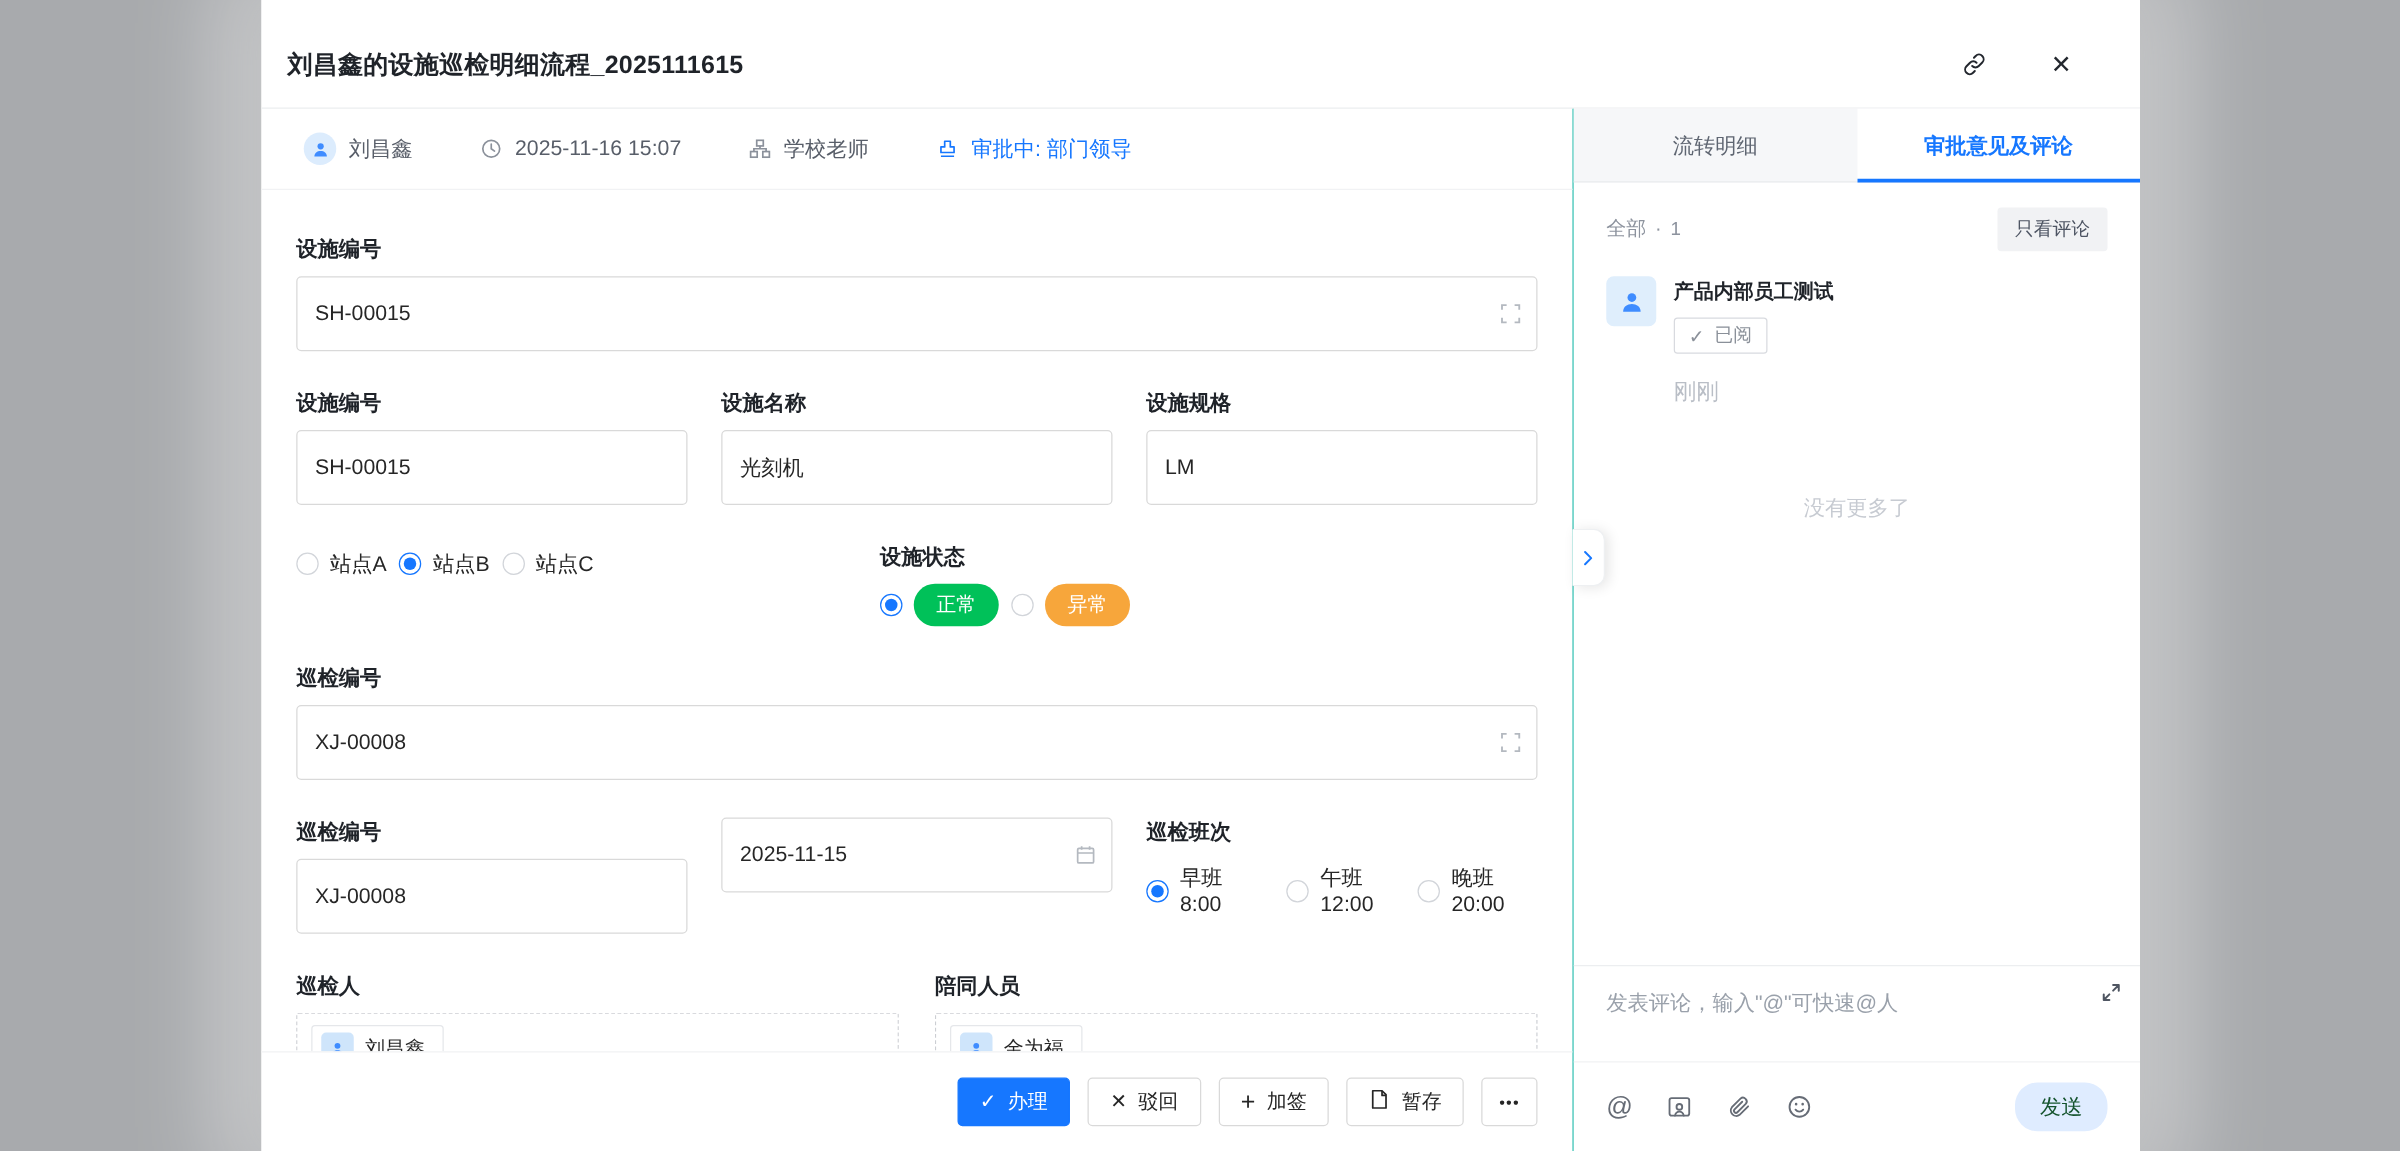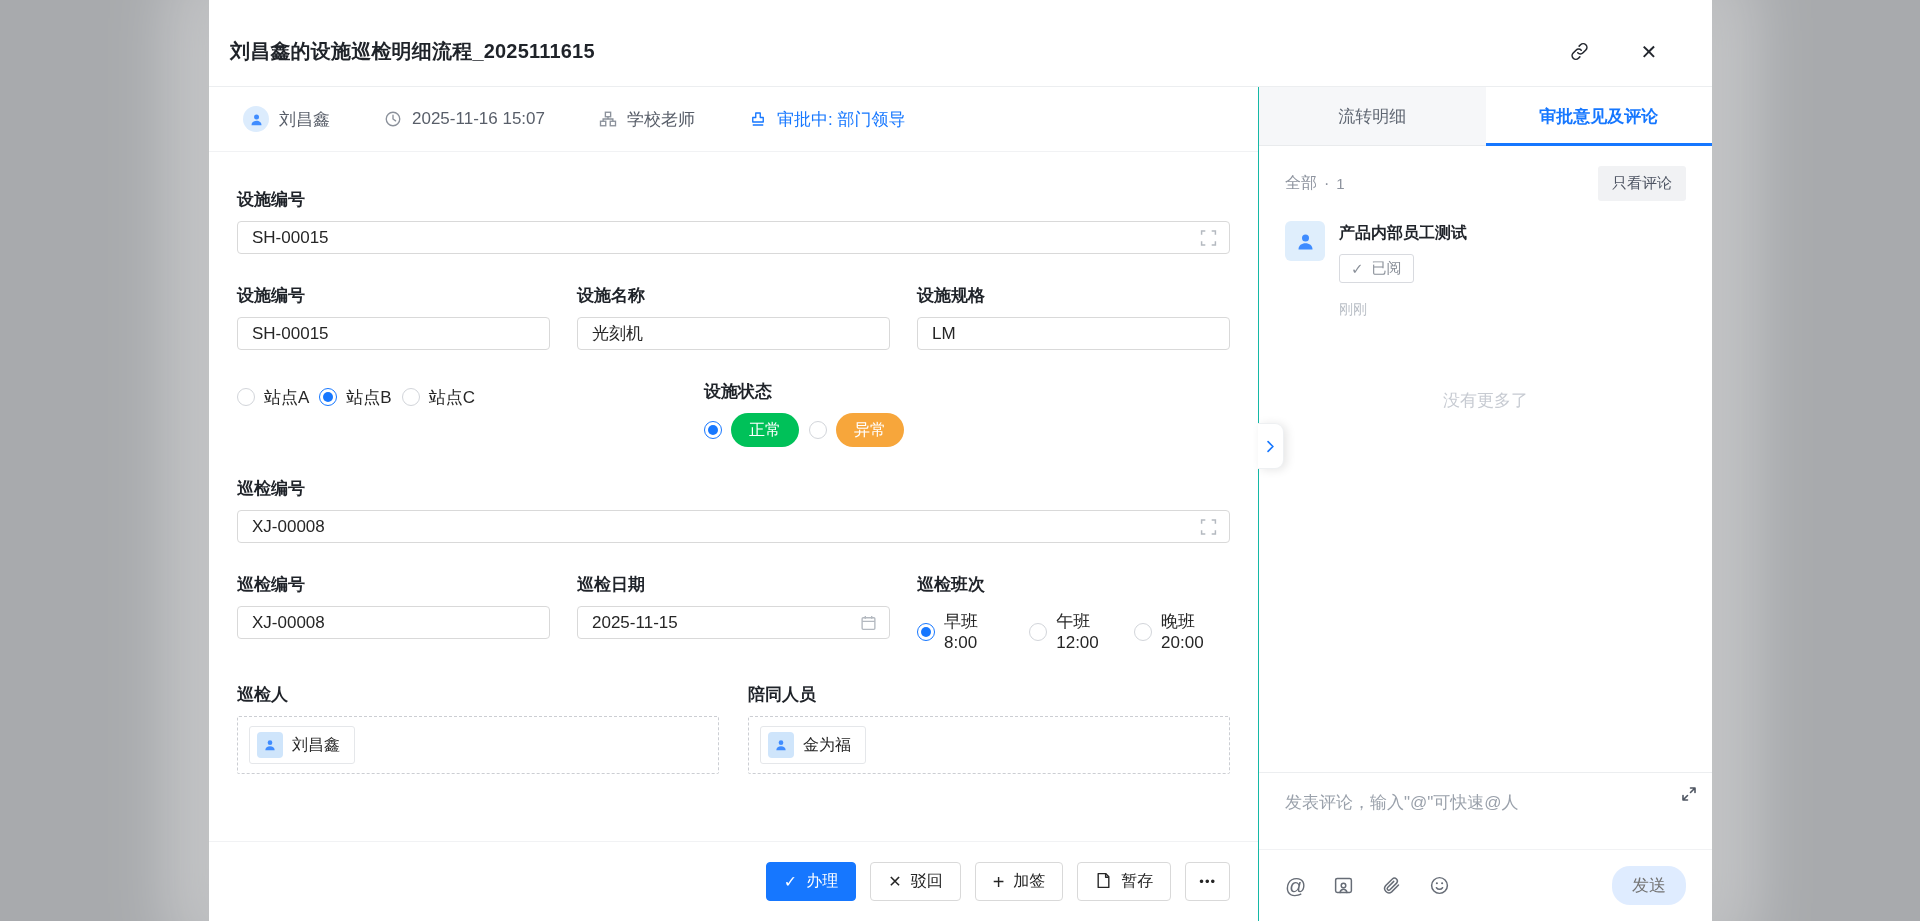--- a/index.html
+++ b/index.html
@@ -33,21 +33,21 @@
     padding:0 34px; border-bottom:1px solid #f1f2f4; }
   .meta-item { display:flex; align-items:center; gap:10px; margin-right:54px;
     font-size:17px; color:#585e69; }
   .meta-item.status { color:#1677ff; }
   .avatar-circle { width:26px; height:26px; border-radius:50%; background:#dcecfd;
     display:flex; align-items:center; justify-content:center; }
   
   .form-scroll { flex:1; min-height:0; padding:36px 28px 0 28px; overflow:hidden; }
   .field { margin-bottom:30px; }
   .field-label { font-size:17px; font-weight:700; color:#1f2329; margin-bottom:10px; }
-  .text-input { position:relative; height:33px; border:1px solid #d9d9d9; border-radius:4px;
+  .text-input { position:relative; height:60px; border:1px solid #d9d9d9; border-radius:4px;
     background:#fff; display:flex; align-items:center; padding:0 14px; font-size:17px; color:#262626; }
   .text-input .trailing-icon { position:absolute; right:12px; top:50%; transform:translateY(-50%);
     display:flex; color:#b4b9c0; }
   .grid3 { display:grid; grid-template-columns:1fr 1fr 1fr; column-gap:27px; }
   .grid-radio { display:grid; grid-template-columns:467px 1fr; }
   .grid2 { display:grid; grid-template-columns:1fr 1fr; column-gap:29px; }
   .radio-line { display:flex; align-items:center; gap:10px; min-height:34px; flex-wrap:wrap; }
   .radio-opt { display:flex; align-items:center; gap:9px; font-size:17px; color:#262626; cursor:pointer; }
   .radio { width:18px; height:18px; border-radius:50%; border:1px solid #d2d5da; background:#fff;
     position:relative; flex:0 0 18px; }
@@ -85,36 +85,36 @@
   .btn-only-comments { margin-left:auto; background:#f1f2f4; border:none; border-radius:3px;
     padding:8px 14px; font-size:15px; color:#4e5563; cursor:pointer; }
   .comments { flex:1; min-height:0; padding:14px 26px 0 26px; overflow:hidden; }
   .comment-item { display:flex; gap:14px; }
   .comment-avatar { width:40px; height:40px; border-radius:6px; background:#dfeefc;
     display:flex; align-items:center; justify-content:center; flex:0 0 40px; }
   .comment-author { font-size:16px; font-weight:700; color:#1f2329; padding-top:2px; }
   .read-badge { display:inline-flex; align-items:center; gap:8px; margin-top:10px;
     border:1px solid #d8dadf; border-radius:3px; padding:4px 11px;
     font-size:15px; color:#8a9099; }
-  .comment-time { margin-top:18px; font-size:14px; color:#b9bec6; }
+  .comment-time { margin-top:18px; font-size:18px; color:#b9bec6; }
   .no-more { text-align:center; margin-top:70px; font-size:17px; color:#c7cbd2; }
   .collapse-handle { position:absolute; left:-1px; top:336px; width:26px; height:46px;
     background:#fff; border:1px solid #eef0f2; border-left:none; border-radius:0 9px 9px 0;
     box-shadow:3px 1px 10px rgba(0,0,0,0.10); display:flex; align-items:center; justify-content:center;
     cursor:pointer; color:#1677ff; }
   
   .composer { flex:0 0 149px; border-top:1px solid #eceef0; display:flex; flex-direction:column; }
   .composer-input-zone { position:relative; height:76px; padding:18px 56px 0 26px; }
   .composer-placeholder { font-size:17px; color:#9aa1ab; }
   .composer-expand { position:absolute; top:13px; right:15px; color:#4f5662; cursor:pointer; }
   .composer-divider { height:1px; background:#f1f2f4; }
   .composer-toolbar { flex:1; display:flex; align-items:center; padding:0 26px; gap:27px; }
   .tool-ico { color:#666c76; display:flex; align-items:center; cursor:pointer; }
   .at-glyph { font-size:21px; line-height:1; color:#666c76; }
-  .send-btn { margin-left:auto; background:#dfecff; color:#737373; border:none;
+  .send-btn { margin-left:auto; background:#dfecff; color:#14532d; border:none;
     border-radius:18px; padding:8px 20px; font-size:17px; cursor:pointer; }
 </style>
 </head>
 <body>
 
 <div class="modal">
 
   <div class="titlebar">
     <div class="title">刘昌鑫的设施巡检明细流程_2025111615</div>
     <div class="titlebar-actions">
@@ -248,21 +248,20 @@
         </div>
 
         <div class="field grid3">
           <div>
             <div class="field-label">巡检编号</div>
             <div class="text-input">
                 <span>XJ-00008</span>
               </div>
           </div>
           <div>
-            <div class="field-label">巡检日期</div>
             <div class="text-input">
               <span>2025-11-15</span>
               <span class="trailing-icon">
                 <svg width="17" height="17" viewBox="0 0 16 16" fill="none" stroke="currentColor" stroke-width="1.3">
                     <rect x="2" y="3" width="12" height="11" rx="1"></rect>
                     <path d="M5 1.5V4M11 1.5V4M2 6.5h12"></path>
                   </svg>
               </span>
             </div>
           </div>

